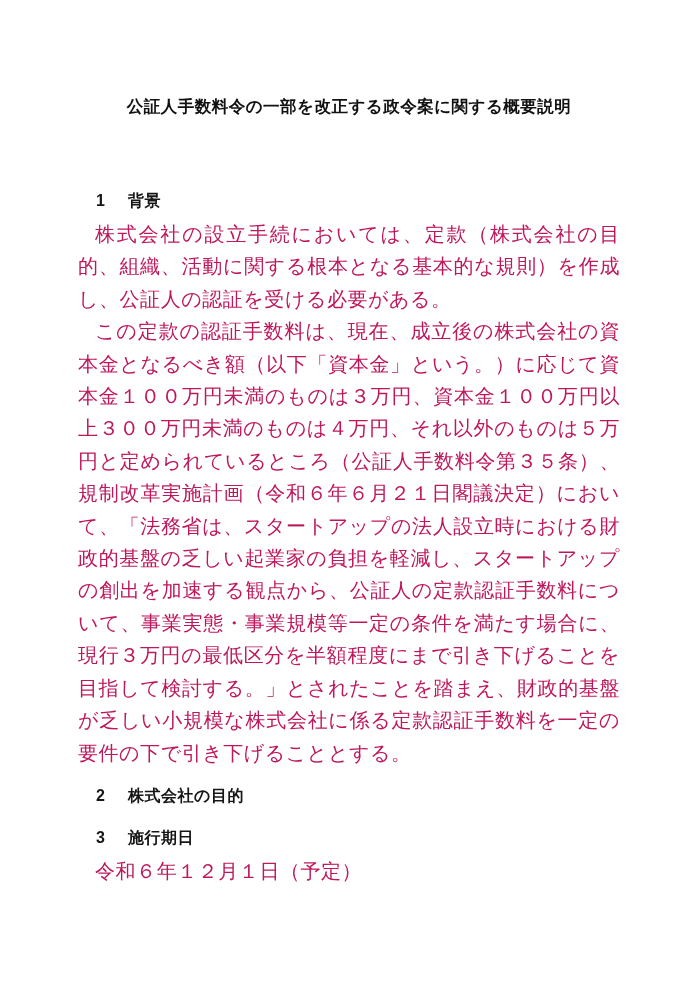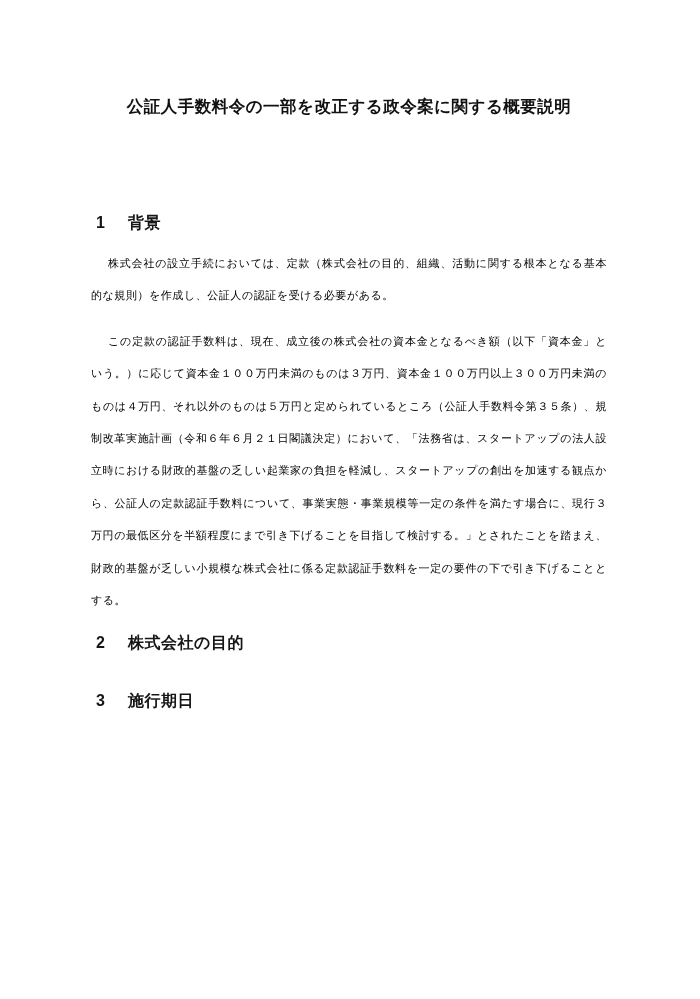--- a/index.html
+++ b/index.html
@@ -35,32 +35,32 @@
     letter-spacing: 0.5px;
     color: #161616;
     margin: 0 0 6px 0;
     padding-left: 18px;
   }
   .section-heading .sec-num {
     display: inline-block;
     min-width: 14px;
     margin-right: 18px;
   }
-  .heading-1 { margin-top: 96px; }
+  .heading-1 { margin-top: 74px; }
   .heading-2 { margin-top: 16px; }
-  .heading-3 { margin-top: 36px; }
+  .heading-3 { margin-top: 20px; }
   .body-para {
     font-family: "Liberation Serif", "DejaVu Serif", serif;
-    font-size: 11px;
+    font-size: 20px;
     line-height: 32.4px;
     letter-spacing: 0.55px;
     text-align: justify;
     text-indent: 17px;
-    margin: 13px;
-    color: #000000;
+    margin: 0;
+    color: #be185d;
   }
   .body-para.no-justify {
     text-align: left;
   }
 </style>
 </head>
 <body>
 
 <div class="page">
 
@@ -70,14 +70,15 @@
 
   <p class="body-para">株式会社の設立手続においては、定款（株式会社の目的、組織、活動に関する根本となる基本的な規則）を作成し、公証人の認証を受ける必要がある。</p>
 
   <p class="body-para">この定款の認証手数料は、現在、成立後の株式会社の資本金となるべき額（以下「資本金」という。）に応じて資本金１００万円未満のものは３万円、資本金１００万円以上３００万円未満のものは４万円、それ以外のものは５万円と定められているところ（公証人手数料令第３５条）、規制改革実施計画（令和６年６月２１日閣議決定）において、「法務省は、スタートアップの法人設立時における財政的基盤の乏しい起業家の負担を軽減し、スタートアップの創出を加速する観点から、公証人の定款認証手数料について、事業実態・事業規模等一定の条件を満たす場合に、現行３万円の最低区分を半額程度にまで引き下げることを目指して検討する。」とされたことを踏まえ、財政的基盤が乏しい小規模な株式会社に係る定款認証手数料を一定の要件の下で引き下げることとする。</p>
 
   <h2 class="section-heading heading-2"><span class="sec-num">2</span><span>株式会社の目的</span></h2>
 
 
   <h2 class="section-heading heading-3"><span class="sec-num">3</span><span>施行期日</span></h2>
 
+  <p class="body-para no-justify">令和６年１２月１日（予定）</p>
 
 </div>
 
 </body></html>

